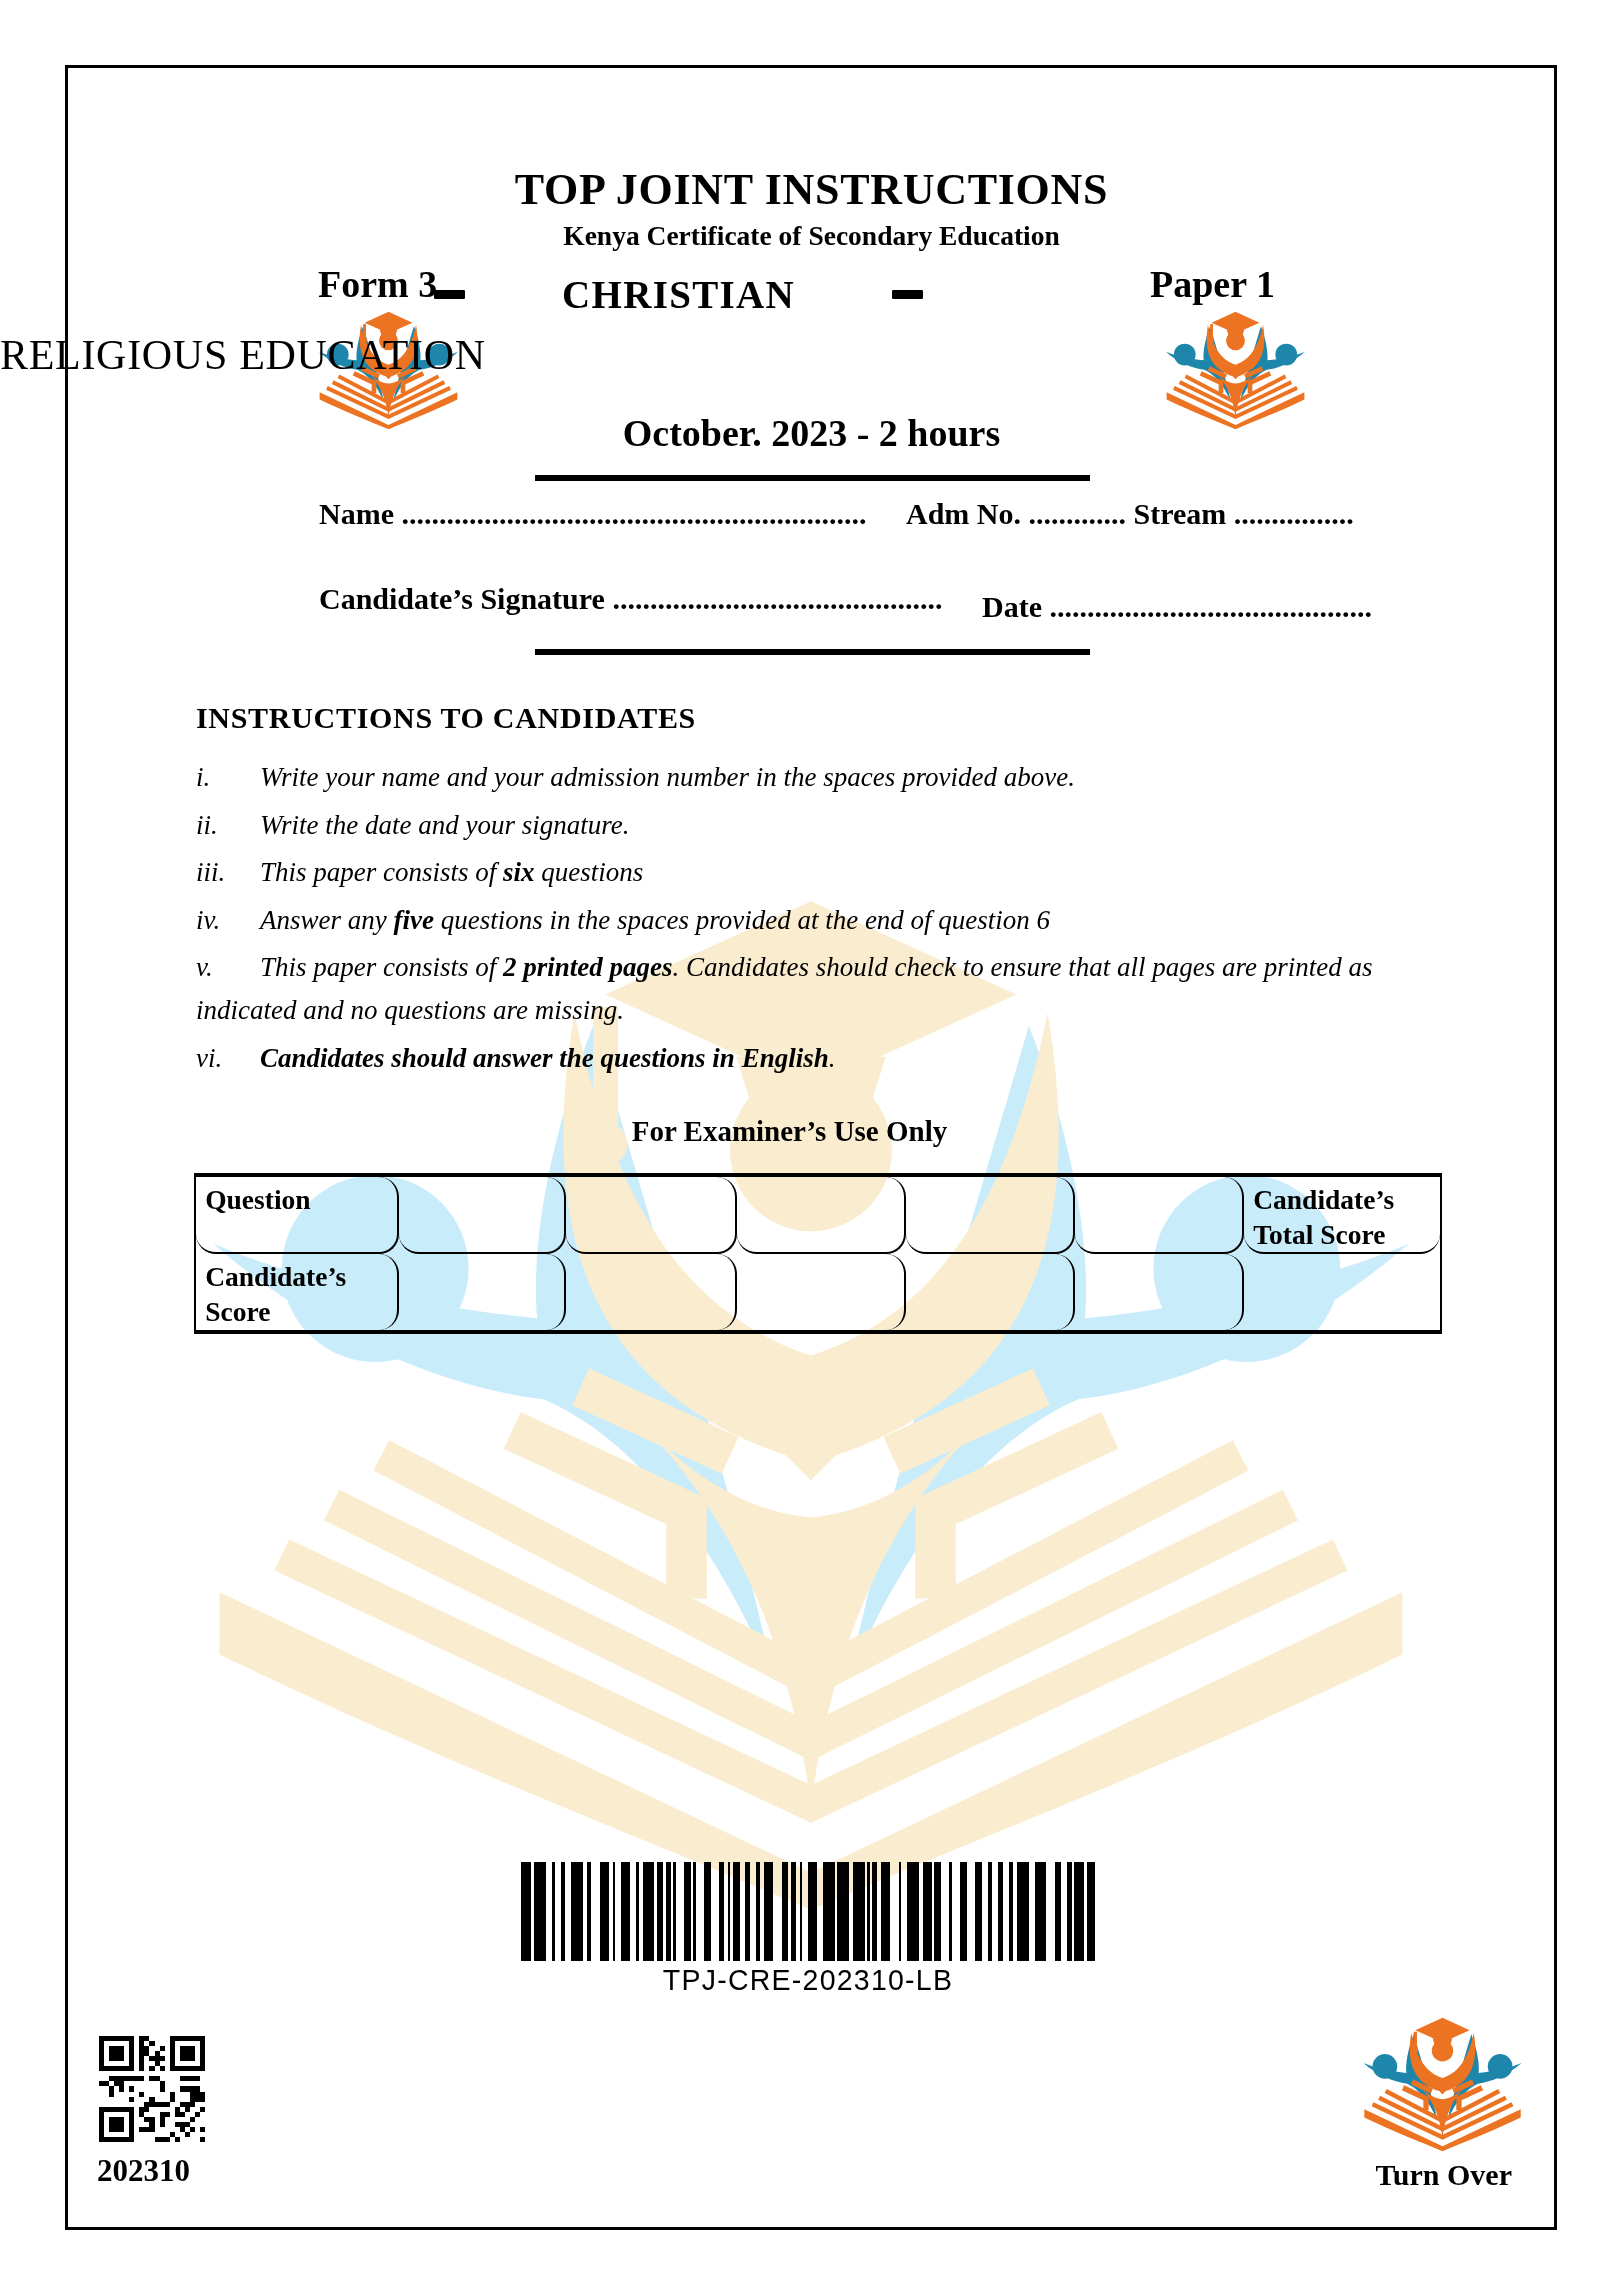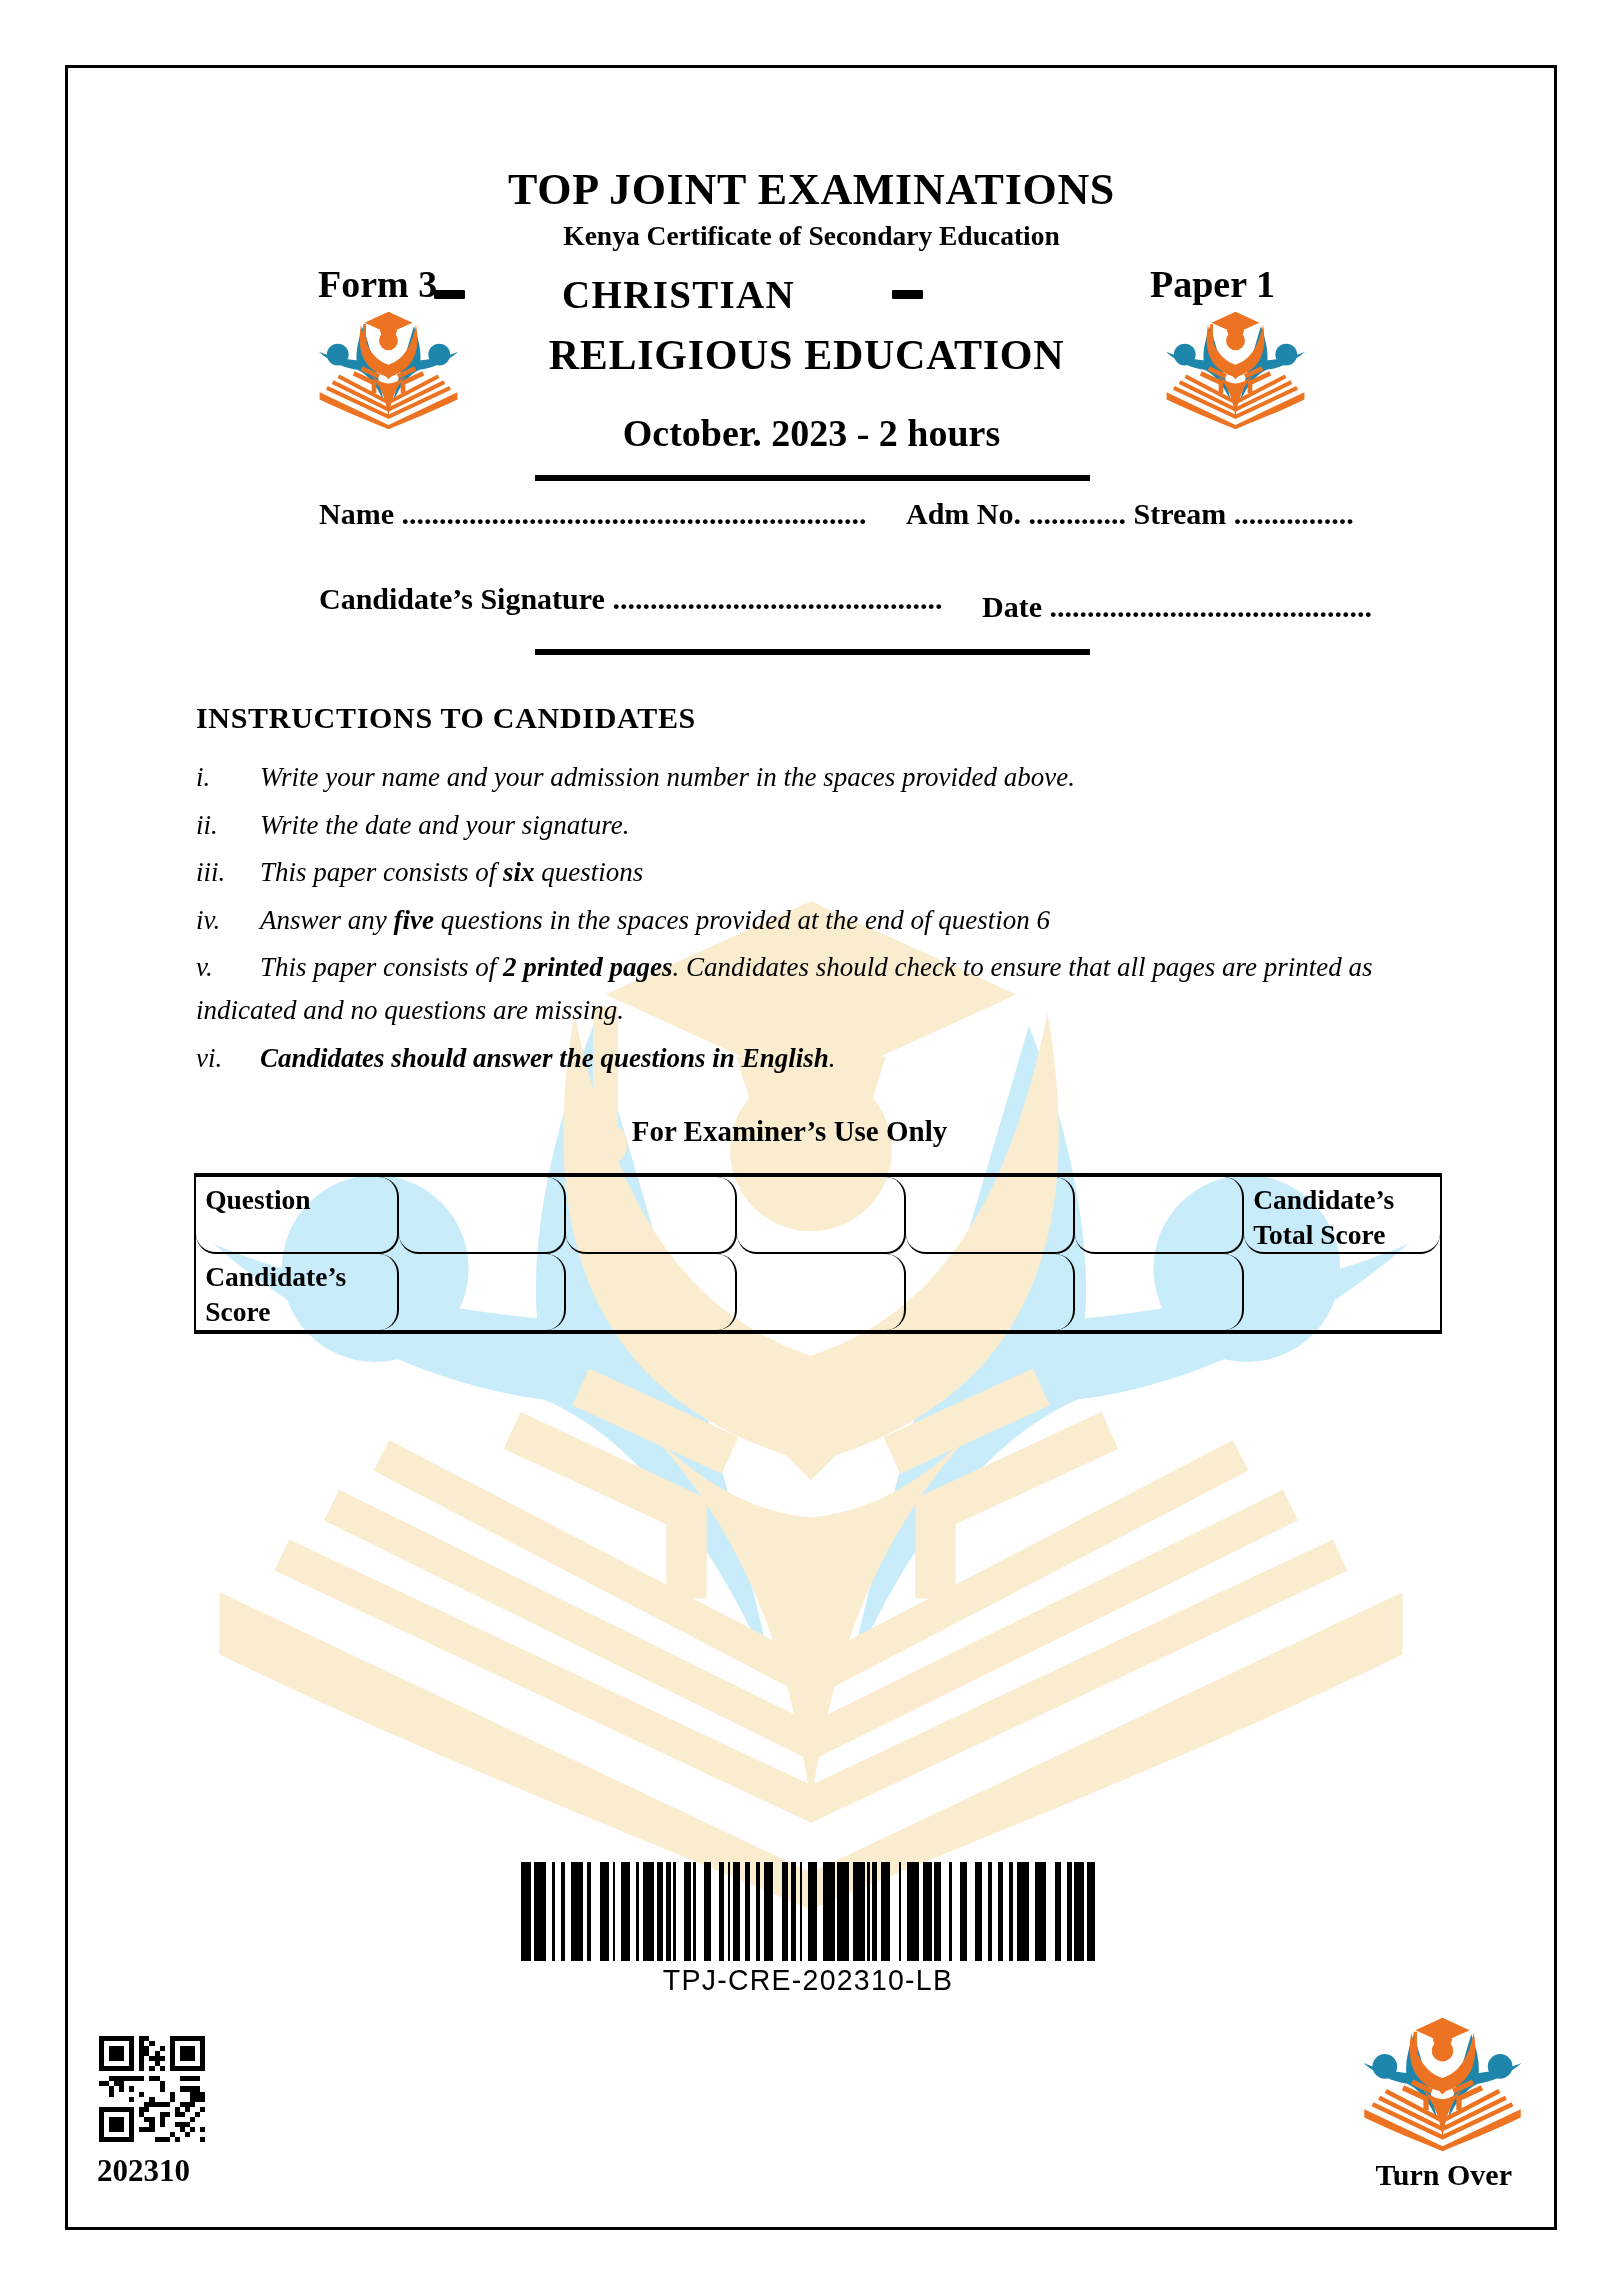--- a/index.html
+++ b/index.html
@@ -15,21 +15,21 @@
   .logo-tr{position:absolute;left:1163px;top:311px;width:145px;height:119px;}
   .watermark{position:absolute;left:188px;top:895px;width:1246px;height:1021px;}
   .logo-br{position:absolute;left:1360px;top:2017px;width:165px;height:135px;}
 
   .title{position:absolute;left:0;width:1623px;top:164px;text-align:center;font-size:44px;font-weight:700;letter-spacing:0.7px;}
   .subtitle{position:absolute;left:0;width:1623px;top:220px;text-align:center;font-size:27.5px;font-weight:700;}
   .form-label{position:absolute;left:318px;top:262px;font-size:38px;font-weight:700;}
   .paper-label{position:absolute;left:1150px;top:262px;font-size:38px;font-weight:700;}
   .subject1{position:absolute;left:0;width:1357px;top:272px;display:flex;justify-content:center;align-items:center;gap:97px;font-size:39px;font-weight:700;letter-spacing:1.3px;}
   .dash{width:31px;height:8.5px;background:#000;border-radius:1.3px;}
-  .subject2{position:absolute;left:0;width:1613px;top:331px;text-align:center;font-size:42px;font-weight:700;letter-spacing:0.7px;}
+  .subject2{position:absolute;left:0;width:1613px;top:331px;font-size:42px;font-weight:400;letter-spacing:0.7px;}
   .session{position:absolute;left:0;width:1623px;top:411px;text-align:center;font-size:38px;font-weight:700;}
   .rule{position:absolute;left:535px;width:555px;height:5.9px;background:#000;}
   .rule1{top:475px;}
   .rule2{top:649px;}
 
   .fieldtxt{font-size:30px;font-weight:700;white-space:nowrap;}
   .f-name{position:absolute;left:319px;top:497px;}
   .f-adm{position:absolute;left:906px;top:497px;}
   .f-sig{position:absolute;left:319px;top:582px;}
   .f-date{position:absolute;left:982px;top:582px;margin-top:8px;}
@@ -85,21 +85,21 @@
 </svg>
 
 <div id="page">
 
   <svg class="lg wm watermark" viewBox="0 0 200 164" preserveAspectRatio="xMidYMid meet">
       <use href="#tje-logo"></use>
     </svg>
 
   <div class="frame"></div>
 
-  <div class="title">TOP JOINT EXAMINATIONS</div>
+  <div class="title">TOP JOINT INSTRUCTIONS</div>
   <div class="subtitle">Kenya Certificate of Secondary Education</div>
   <div class="form-label">Form 3</div>
   <div class="paper-label">Paper 1</div>
 
   <div class="subject1">
     <span class="dash"></span>
     <span>CHRISTIAN</span>
     <span class="dash"></span>
   </div>
 

